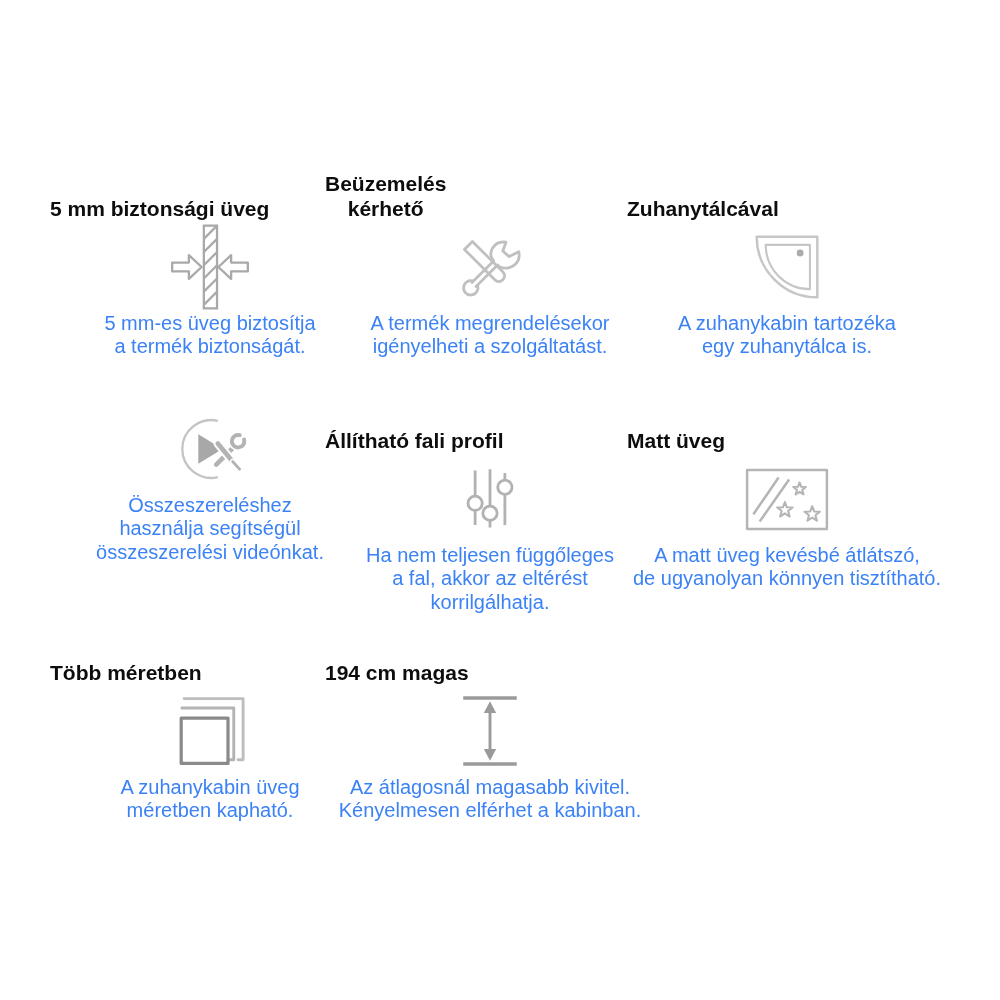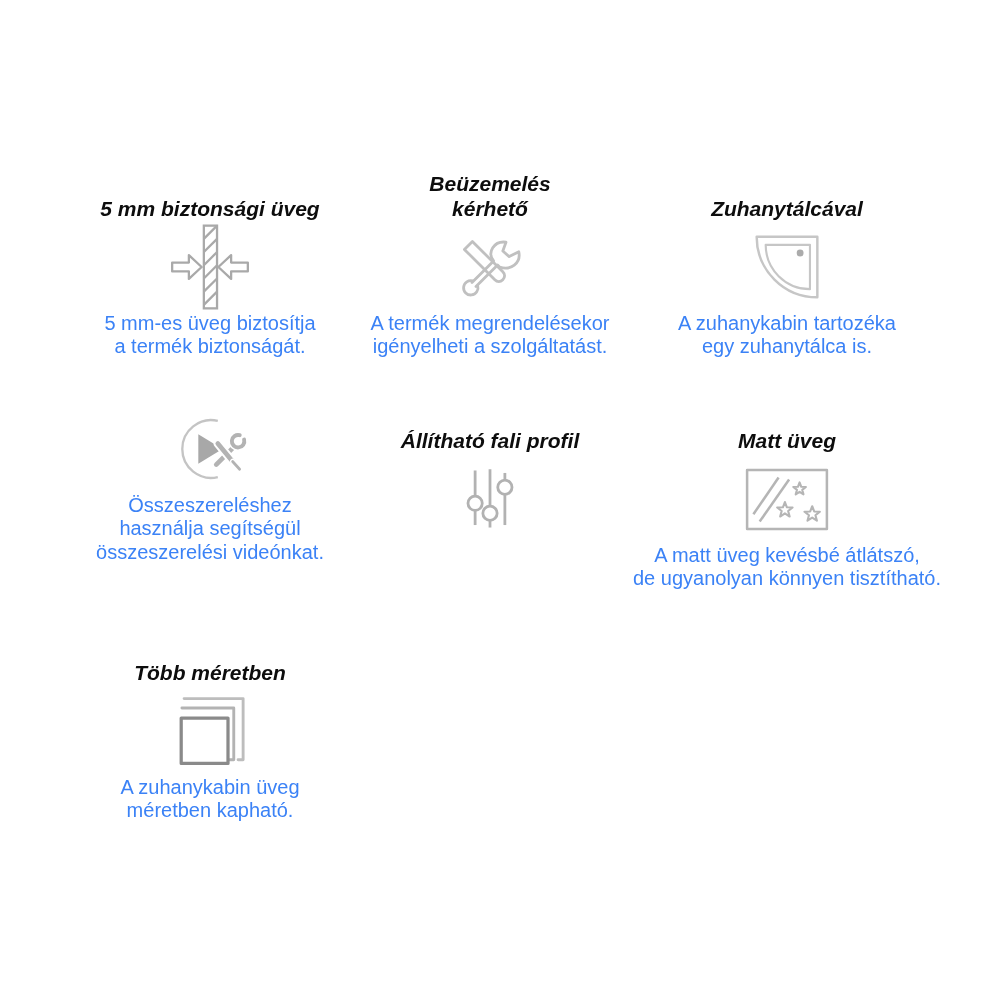--- a/index.html
+++ b/index.html
@@ -10,21 +10,21 @@
   .feature{position:absolute;text-align:center;}
   
   .c1{left:50px;width:320px;}
   .c2{left:325px;width:330px;}
   .c3{left:627px;width:320px;}
   
   .r1{top:172px;}
   .r2{top:404px;}
   .r3{top:636px;}
   .feature-title-box{
-    height:50px;display:flex;align-items:flex-end;justify-content:center;font-style:italic;
+    height:50px;display:flex;align-items:flex-end;
   }
   .feature-title{
     font-size:21px;font-weight:700;line-height:1.18;color:#0d0d0d;
     white-space:pre-line;display:block;
   }
   .feature-icon-box{
     height:90px;display:flex;align-items:center;justify-content:center;
   }
   .feature-desc{
     font-size:20px;line-height:1.17;color:#3b82f6;white-space:pre-line;display:block;
@@ -129,20 +129,23 @@
         <svg width="62" height="62" viewBox="0 0 100 100" fill="none" stroke="#b2b2b2" stroke-width="4.5">
           <line x1="26" y1="4" x2="26" y2="92"></line>
           <line x1="50" y1="2" x2="50" y2="96"></line>
           <line x1="74" y1="8" x2="74" y2="92"></line>
           <circle cx="26" cy="57" r="11.5" fill="#ffffff"></circle>
           <circle cx="50" cy="73" r="11.5" fill="#ffffff"></circle>
           <circle cx="74" cy="31" r="11.5" fill="#ffffff"></circle>
         </svg>
       </span>
     </div>
+    <span class="feature-desc">Ha nem teljesen függőleges
+a fal, akkor az eltérést
+korrilgálhatja.</span>
   </div>
 
   <div class="feature c3 r2">
     <div class="feature-title-box">
       <span class="feature-title">Matt üveg</span>
     </div>
     <div class="feature-icon-box">
       <span>
         <svg width="84" height="63" viewBox="0 0 80 60" fill="none" stroke="#b5b5b5" stroke-width="2.4" stroke-linejoin="round">
           <rect x="2" y="2" width="76" height="56"></rect>
@@ -168,14 +171,32 @@
           <polyline points="14,5 96,5 96,90 89,90" stroke="#bdbdbd" stroke-width="4"></polyline>
           <polyline points="11,18 83,18 83,90 76,90" stroke="#b3b3b3" stroke-width="4"></polyline>
           <rect x="10" y="32" width="65" height="63" fill="#ffffff" stroke="#8a8a8a" stroke-width="4.5"></rect>
         </svg>
       </span>
     </div>
     <span class="feature-desc">A zuhanykabin üveg
 méretben kapható.</span>
   </div>
 
+  <div class="feature c2 r3">
+    <div class="feature-title-box">
+      <span class="feature-title">194 cm magas</span>
+    </div>
+    <div class="feature-icon-box">
+      <span>
+        <svg width="58" height="72" viewBox="0 0 56 70" fill="none">
+          <line x1="2" y1="3" x2="54" y2="3" stroke="#9a9a9a" stroke-width="3.4"></line>
+          <line x1="2" y1="67" x2="54" y2="67" stroke="#9a9a9a" stroke-width="3.4"></line>
+          <line x1="28" y1="13" x2="28" y2="57" stroke="#9a9a9a" stroke-width="2.8"></line>
+          <polygon points="28,6 22,17.5 34,17.5" fill="#9a9a9a"></polygon>
+          <polygon points="28,64 22,52.5 34,52.5" fill="#9a9a9a"></polygon>
+        </svg>
+      </span>
+    </div>
+    <span class="feature-desc">Az átlagosnál magasabb kivitel.
+Kényelmesen elférhet a kabinban.</span>
+  </div>
 
 </div>
 
 </body></html>

